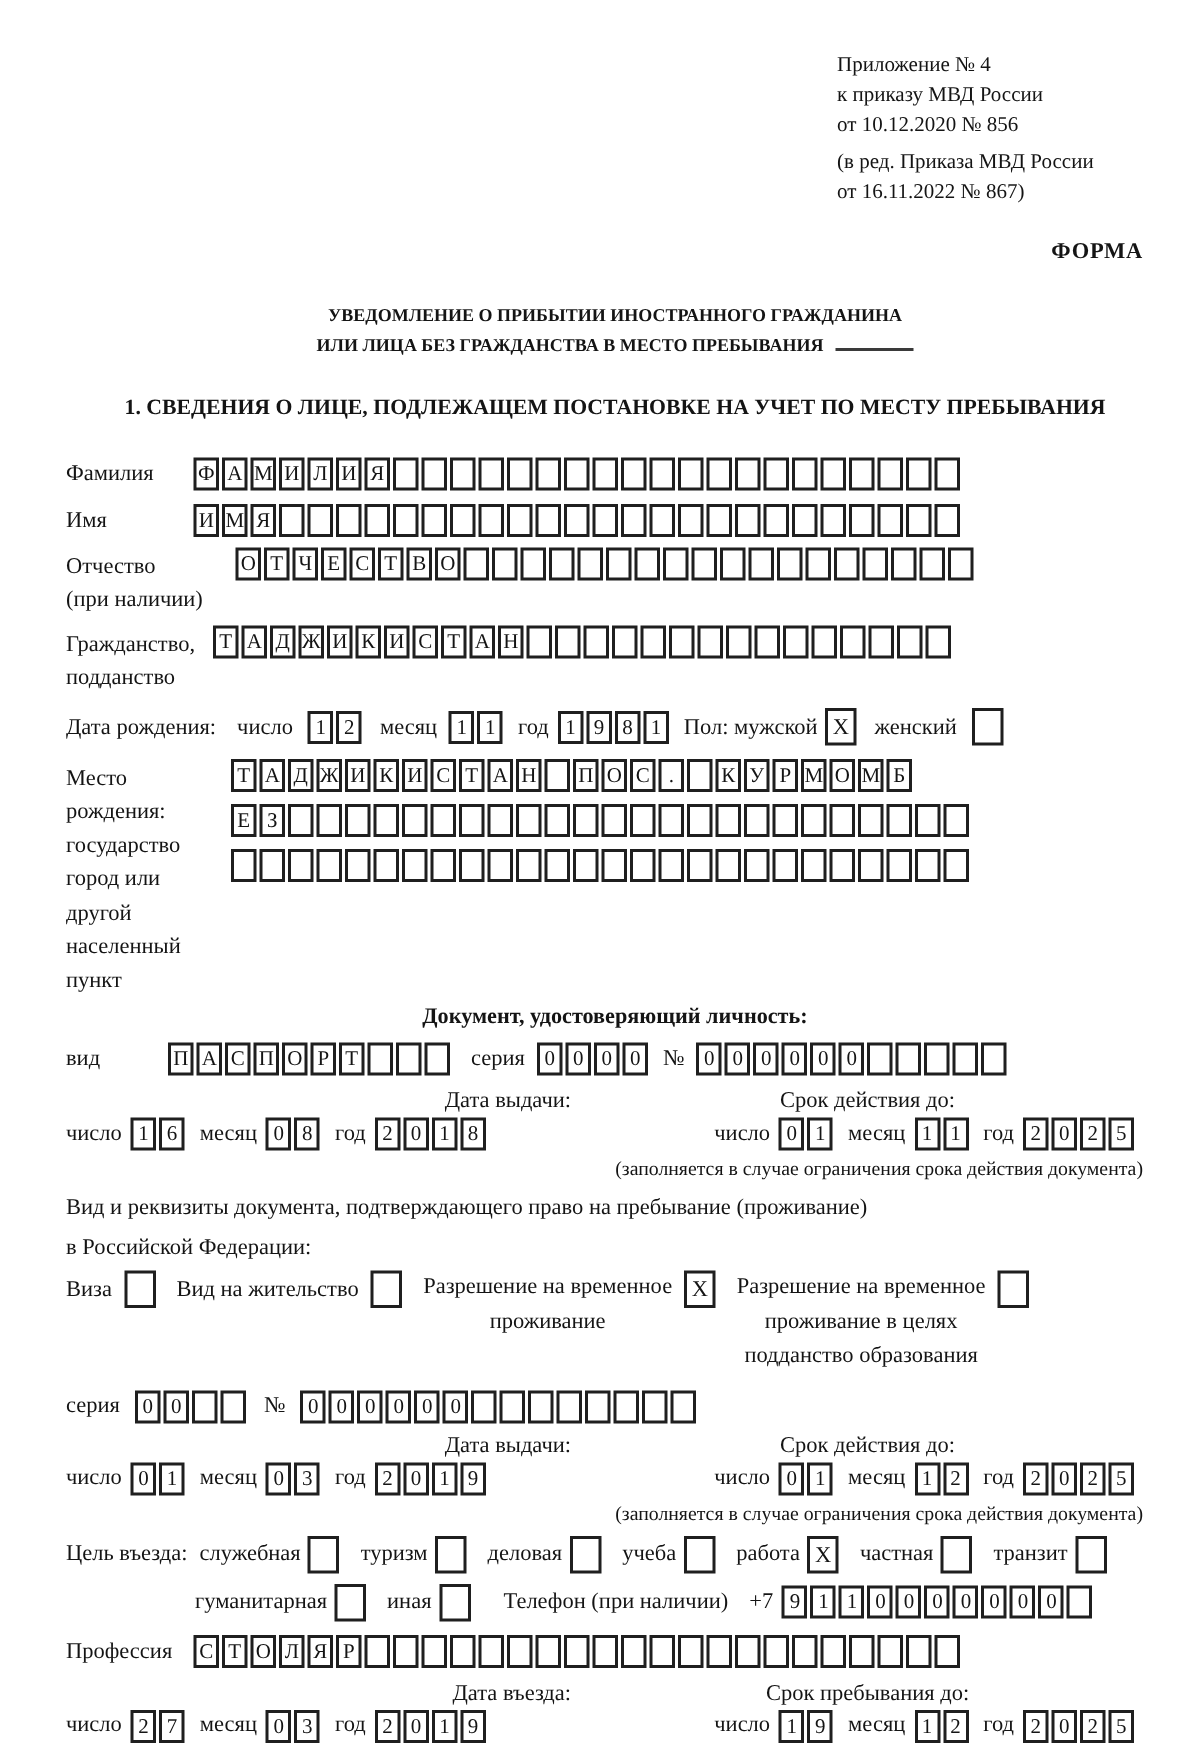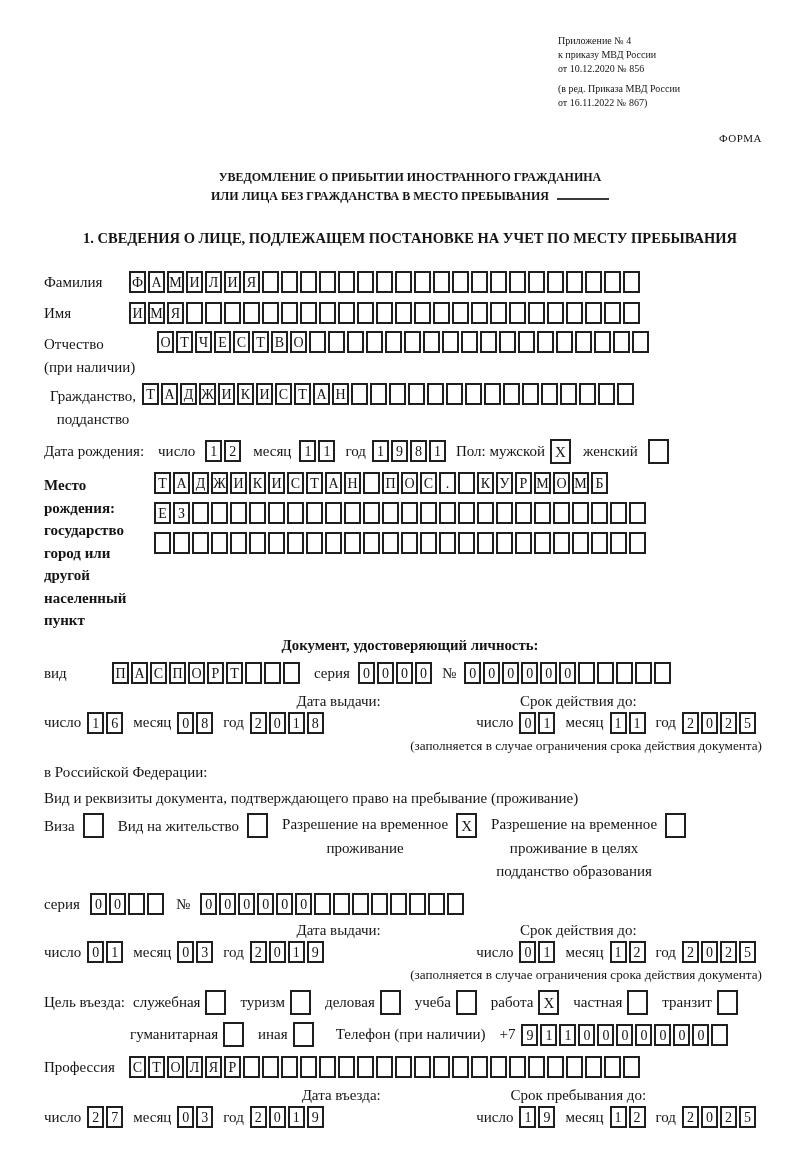--- a/index.html
+++ b/index.html
@@ -5,36 +5,36 @@
   * { margin:0; padding:0; box-sizing:border-box; }
   html,body { background:#ffffff; }
   body {
     width:800px; height:1163px; overflow:hidden;
     font-family:"Liberation Serif","DejaVu Serif",serif;
     color:#141414;
   }
   .page { padding:34px 24px 10px 44px; }
 
   
-  .hdr-block { width:218px; margin-left:auto; font-size:10px; line-height:1.42; }
+  .hdr-block { width:218px; margin-left:auto; font-size:14px; line-height:1.42; }
   .hdr-block .gap { height:5px; }
-  .forma { text-align:right; font-weight:normal; font-size:11px; letter-spacing:0.5px; margin:22px 14px 24px 0; }
+  .forma { text-align:right; font-weight:bold; font-size:15px; letter-spacing:0.5px; margin:22px 14px 24px 0; }
 
   
   .title { text-align:center; font-weight:bold; font-size:12px; line-height:1.6; margin-bottom:24px; }
   .t-underline { display:inline-block; width:52px; border-bottom:2px solid #3a3a3a; margin-left:8px; vertical-align:baseline; }
 
   .sec-head { font-weight:bold; font-size:14.5px; text-align:center; margin-bottom:22px; white-space:nowrap; }
 
   
   .frow { display:flex; align-items:flex-start; margin-bottom:5px; font-size:15px; }
   .frow.center { align-items:center; }
   .lbl { flex:none; line-height:26px; }
   .lbl2 { flex:none; line-height:1.5; padding-top:2px; }
-  .w85 { width:85px; } .w113 { width:113px; } .w98 { width:98px;text-align:center; } .w110 { width:110px;font-weight:bold; } .w68 { width:68px; }
+  .w85 { width:85px; } .w113 { width:113px; } .w98 { width:98px; } .w110 { width:110px; } .w68 { width:68px; }
 
   
   .boxes { display:flex; flex:none; }
   .cell {
     flex:none; width:17px; height:22px; border:2px solid #1f1f1f; margin-right:2px;
     text-align:center; font-size:14px; line-height:19px; background:#fff;
   }
 
   
   .cbox {
@@ -431,22 +431,22 @@
       <span class="boxes">
           <span class="cell">2</span>
           <span class="cell">0</span>
           <span class="cell">2</span>
           <span class="cell">5</span>
         </span>
     </span>
   </div>
   <div class="note-right">(заполняется в случае ограничения срока действия документа)</div>
 
+  <div class="plain">Вид и реквизиты документа, подтверждающего право на пребывание (проживание)</div>
   <div class="plain">в Российской Федерации:</div>
-  <div class="plain">Вид и реквизиты документа, подтверждающего право на пребывание (проживание)</div>
 
   <div class="rvp-row">
     <span class="rvp-opt">
       <span class="olabel">Виза</span>
       <span class="cbox"></span>
     </span>
     <span class="gap14"></span>
     <span class="rvp-opt">
       <span class="olabel">Вид на жительство</span>
       <span class="cbox"></span>

